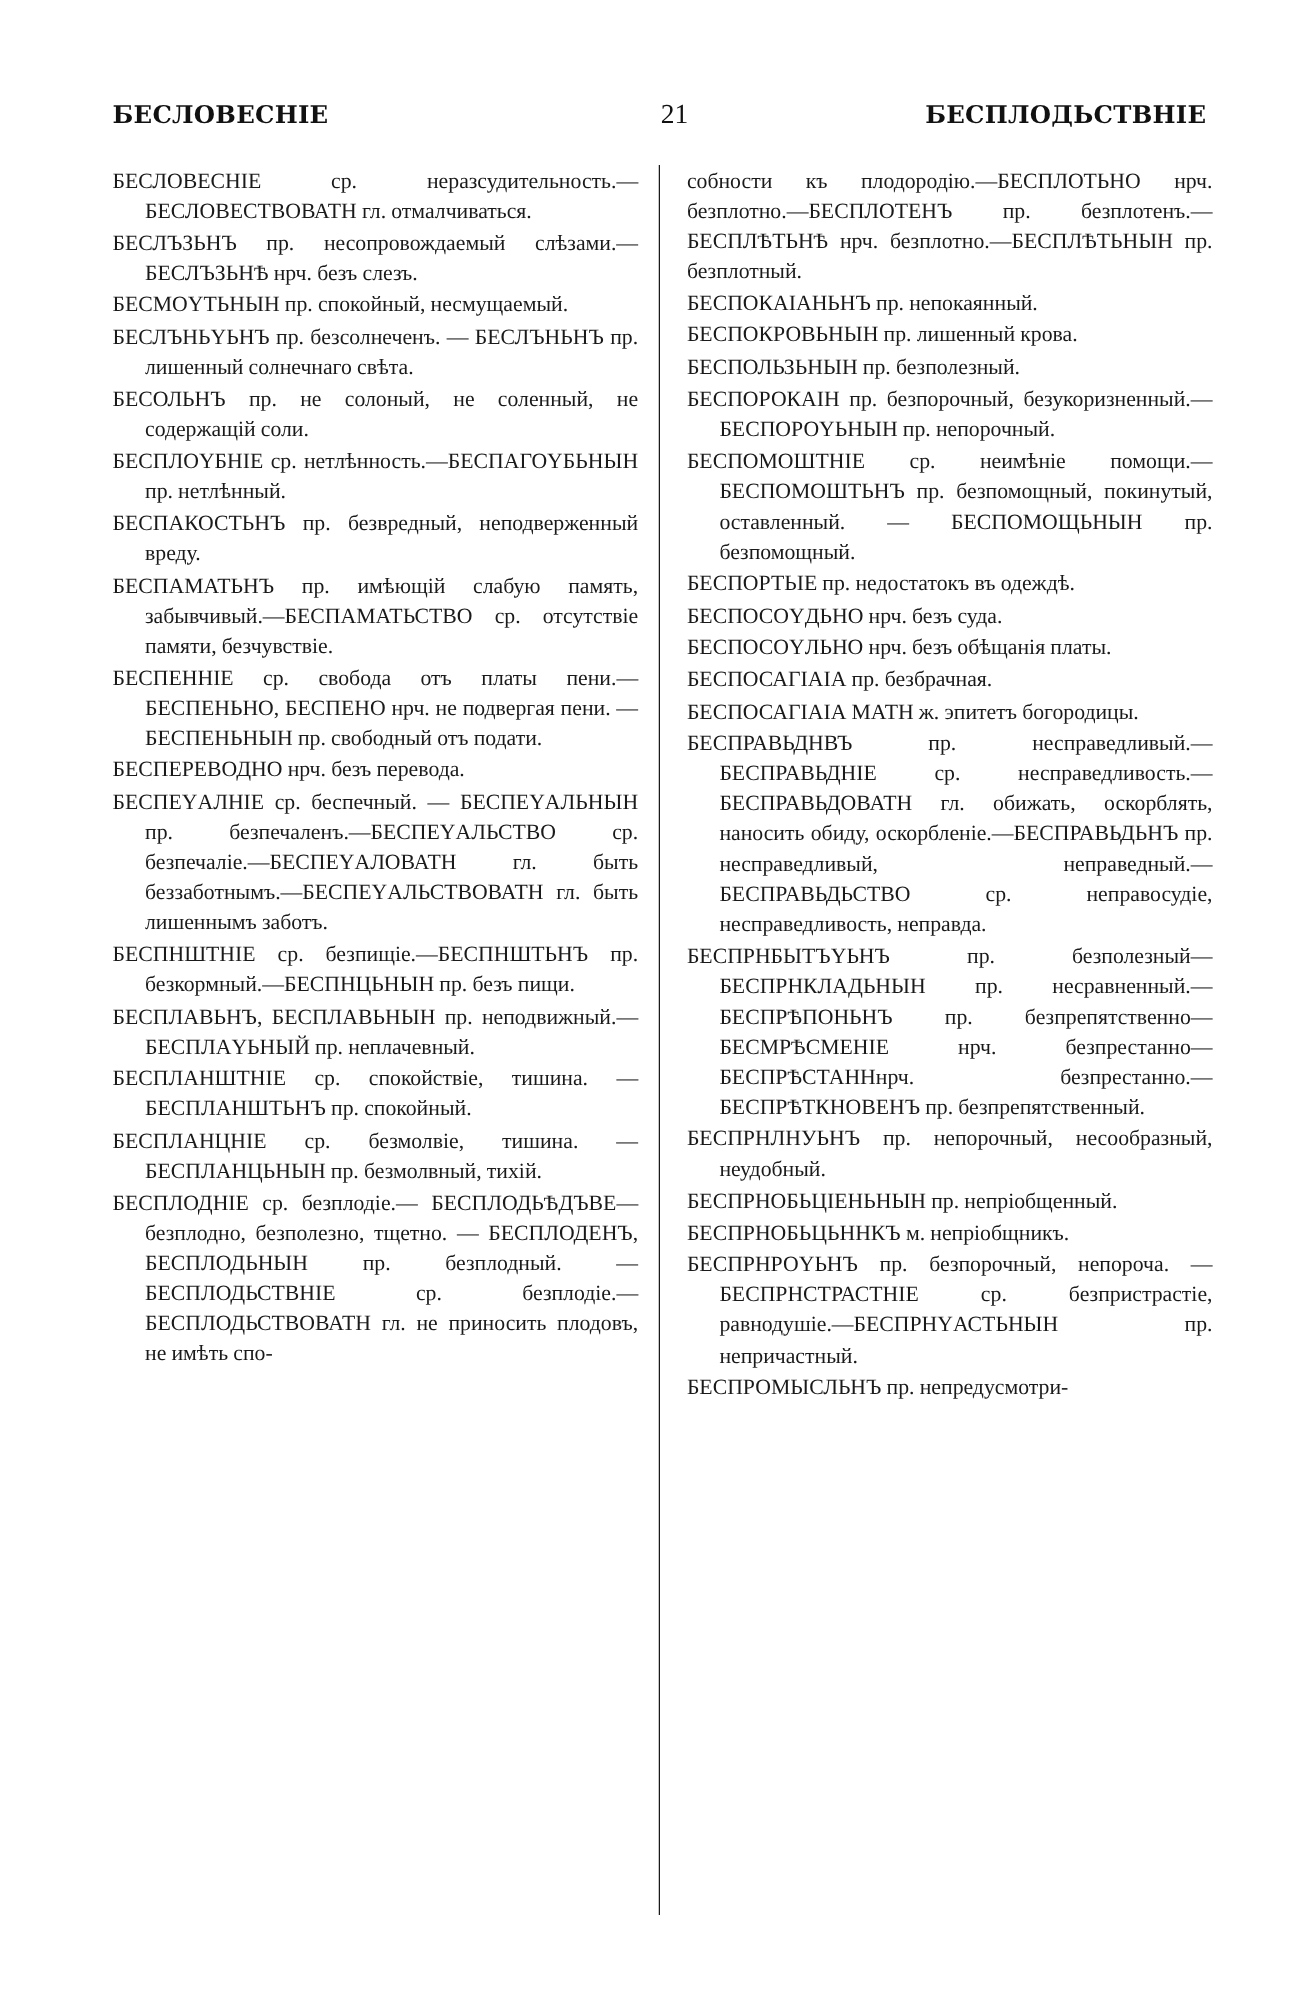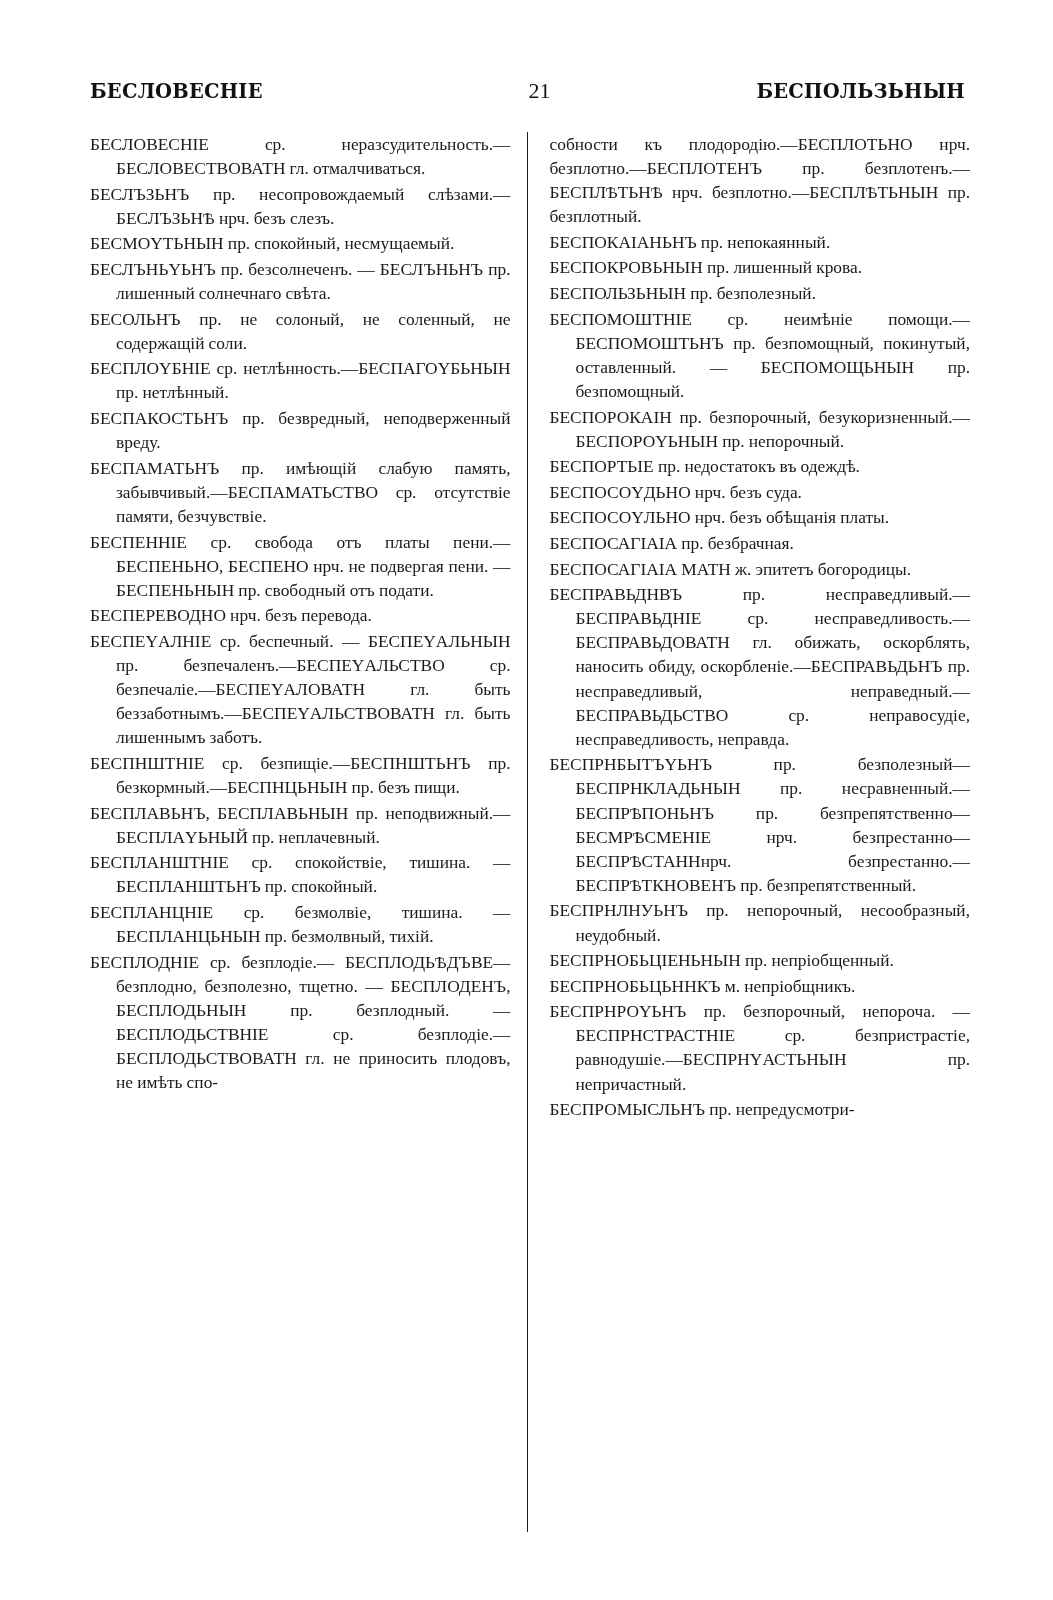--- a/index.html
+++ b/index.html
@@ -86,21 +86,21 @@
   .col-right .entry { }
 </style>
 </head>
 <body>
 
 <div class="page">
 
   <div class="running-head">
     <span class="rh-left">БЕСЛОВЕСНІЕ</span>
     <span class="rh-center">21</span>
-    <span class="rh-right">БЕСПОЛЬЗЬНЫН</span>
+    <span class="rh-right">БЕСПЛОДЬСТВНІЕ</span>
   </div>
 
   <div class="columns">
 
     <div class="col col-left">
       <p class="entry hang">БЕСЛОВЕСНІЕ ср. неразсудительность.—БЕСЛОВЕСТВОВАТН гл. отмалчиваться.</p>
       <p class="entry hang">БЕСЛЪЗЬНЪ пр. несопровождаемый слѣзами.—БЕСЛЪЗЬНѢ нрч. безъ слезъ.</p>
       <p class="entry hang">БЕСМОҮТЬНЫН пр. спокойный, несмущаемый.</p>
       <p class="entry hang">БЕСЛЪНЬҮЬНЪ пр. безсолнеченъ. — БЕСЛЪНЬНЪ пр. лишенный солнечнаго свѣта.</p>
       <p class="entry hang">БЕСОЛЬНЪ пр. не солоный, не соленный, не содержащій соли.</p>
@@ -115,22 +115,22 @@
       <p class="entry hang">БЕСПЛАНШТНІЕ ср. спокойствіе, тишина. —БЕСПЛАНШТЬНЪ пр. спокойный.</p>
       <p class="entry hang">БЕСПЛАНЦНІЕ ср. безмолвіе, тишина. — БЕСПЛАНЦЬНЫН пр. безмолвный, тихій.</p>
       <p class="entry hang">БЕСПЛОДНІЕ ср. безплодіе.— БЕСПЛОДЬѢДЪВЕ—безплодно, безполезно, тщетно. — БЕСПЛОДЕНЪ, БЕСПЛОДЬНЫН пр. безплодный. — БЕСПЛОДЬСТВНІЕ ср. безплодіе.—БЕСПЛОДЬСТВОВАТН гл. не приносить плодовъ, не имѣть спо-</p>
     </div>
 
     <div class="col col-right">
       <p class="entry">собности къ плодородію.—БЕСПЛОТЬНО нрч. безплотно.—БЕСПЛОТЕНЪ пр. безплотенъ.—БЕСПЛѢТЬНѢ нрч. безплотно.—БЕСПЛѢТЬНЫН пр. безплотный.</p>
       <p class="entry hang">БЕСПОКАІАНЬНЪ пр. непокаянный.</p>
       <p class="entry hang">БЕСПОКРОВЬНЫН пр. лишенный крова.</p>
       <p class="entry hang">БЕСПОЛЬЗЬНЫН пр. безполезный.</p>
+      <p class="entry hang">БЕСПОРОКАІН пр. безпорочный, безукоризненный.—БЕСПОРОҮЬНЫН пр. непорочный.</p>
       <p class="entry hang">БЕСПОМОШТНІЕ ср. неимѣніе помощи.—БЕСПОМОШТЬНЪ пр. безпомощный, покинутый, оставленный. — БЕСПОМОЩЬНЫН пр. безпомощный.</p>
-      <p class="entry hang">БЕСПОРОКАІН пр. безпорочный, безукоризненный.—БЕСПОРОҮЬНЫН пр. непорочный.</p>
       <p class="entry hang">БЕСПОРТЬІЕ пр. недостатокъ въ одеждѣ.</p>
       <p class="entry hang">БЕСПОСОҮДЬНО нрч. безъ суда.</p>
       <p class="entry hang">БЕСПОСОҮЛЬНО нрч. безъ обѣщанія платы.</p>
       <p class="entry hang">БЕСПОСАГІАІА пр. безбрачная.</p>
       <p class="entry hang">БЕСПОСАГІАІА МАТН ж. эпитетъ богородицы.</p>
       <p class="entry hang">БЕСПРАВЬДНВЪ пр. несправедливый.—БЕСПРАВЬДНІЕ ср. несправедливость.—БЕСПРАВЬДОВАТН гл. обижать, оскорблять, наносить обиду, оскорбленіе.—БЕСПРАВЬДЬНЪ пр. несправедливый, неправедный.—БЕСПРАВЬДЬСТВО ср. неправосудіе, несправедливость, неправда.</p>
       <p class="entry hang">БЕСПРНБЫТЪҮЬНЪ пр. безполезный—БЕСПРНКЛАДЬНЫН пр. несравненный.—БЕСПРѢПОНЬНЪ пр. безпрепятственно—БЕСМРѢСМЕНІЕ нрч. безпрестанно—БЕСПРѢСТАННнрч. безпрестанно.—БЕСПРѢТКНОВЕНЪ пр. безпрепятственный.</p>
       <p class="entry hang">БЕСПРНЛНУЬНЪ пр. непорочный, несообразный, неудобный.</p>
       <p class="entry hang">БЕСПРНОБЬЦІЕНЬНЫН пр. непріобщенный.</p>
       <p class="entry hang">БЕСПРНОБЬЦЬННКЪ м. непріобщникъ.</p>

